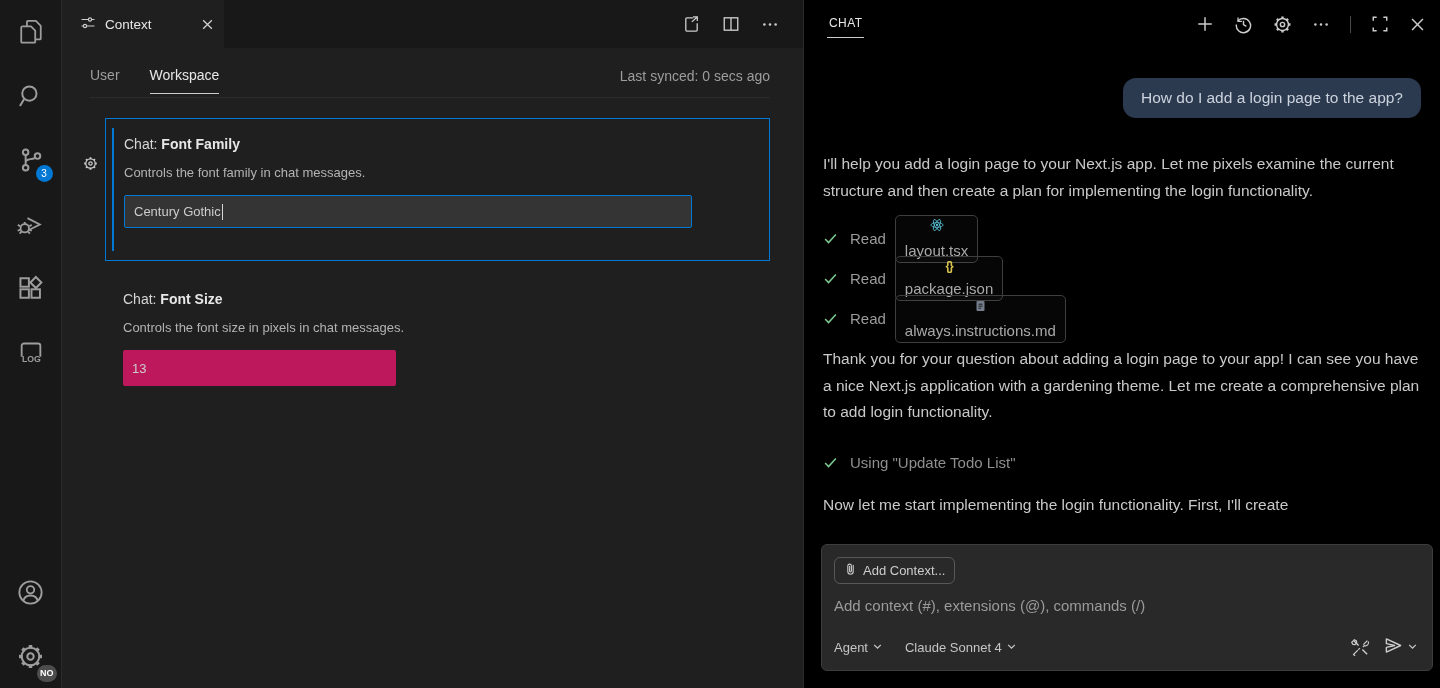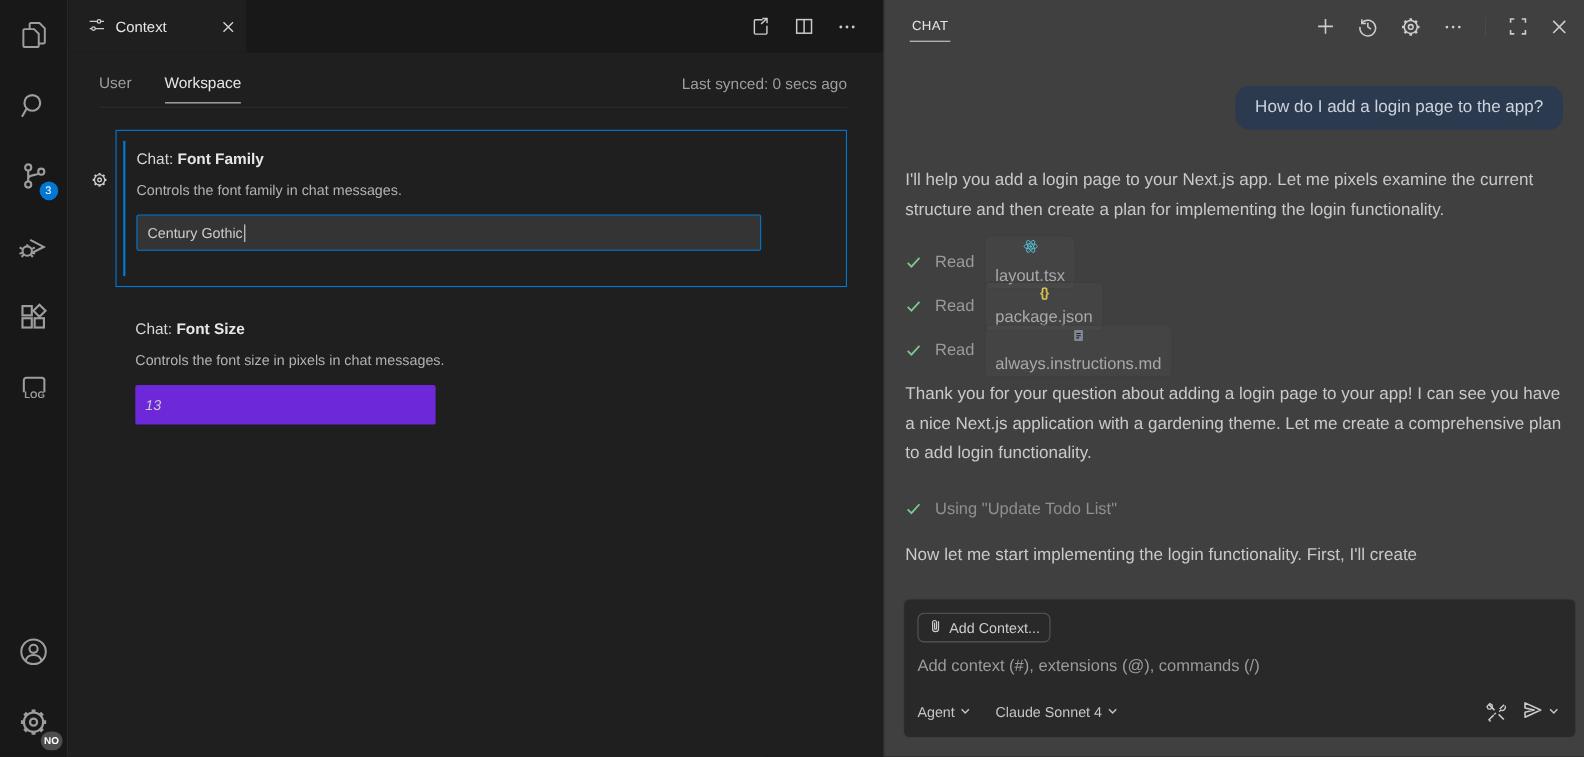--- a/index.html
+++ b/index.html
@@ -54,25 +54,25 @@
   .setting-inner { padding:17px 0 0 18px; }
   .setting-title { font-size:14px; color:#e7e7e7; }
   .setting-title .cat { font-weight:normal; color:#d6d6d6; }
   .setting-title .name { font-weight:bold; }
   .setting-desc { margin-top:13px; font-size:13px; color:#b3b3b3; }
   .setting-input { margin-top:15px; width:568px; height:33px; background:#343434;
     border:1px solid #0078d4; border-radius:2px; display:flex; align-items:center;
     padding-left:9px; font-size:13px; color:#cccccc; cursor:text; }
   .caret { display:inline-block; width:1px; height:16px; background:#d7d7d7; margin-left:1px; }
   .setting-item.plain { margin:30px 0 0 61px; width:647px; }
-  .setting-input.plain2 { width:273px; height:36px; border:none; background:#6d28d9;font-style:italic; }
+  .setting-input.plain2 { width:273px; height:36px; border:none; background:#be185d; }
 
   
   .chat-panel { position:absolute; left:803px; top:0; width:637px; height:688px;
-    background:#404040; border-left:1px solid #2b2b2b; }
+    background:#000000; border-left:1px solid #2b2b2b; }
   .chat-header { height:48px; display:flex; align-items:center; padding:0 14px 0 23px; }
   .chat-title { font-size:12px; letter-spacing:.4px; color:#e7e7e7; padding:6px 2px 7px;
     border-bottom:1.5px solid #cccccc; cursor:pointer; }
   .chat-actions { margin-left:auto; display:flex; align-items:center; gap:20px; color:#cccccc; }
   .chat-actions .icon-btn { display:flex; cursor:pointer; }
   .vsep { width:1px; height:17px; background:#4a4a4a; }
 
   .chat-content { position:relative; padding:0 19px; height:494px; overflow:hidden;
     color:#c9c9c9; }
   .bubble-row { display:flex; justify-content:flex-end; margin-top:30px; }

